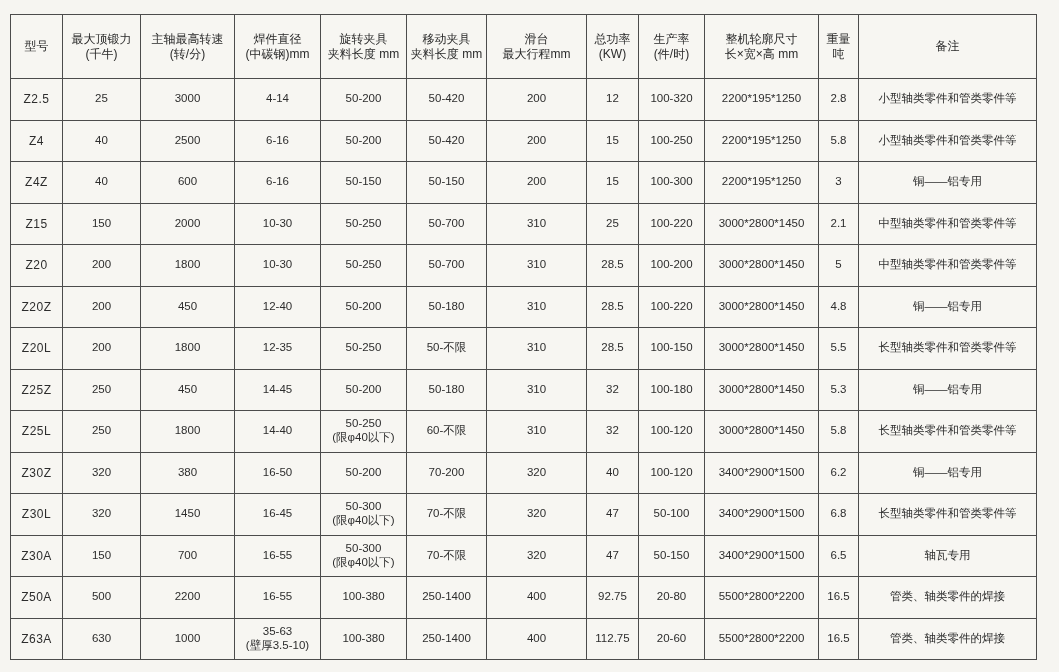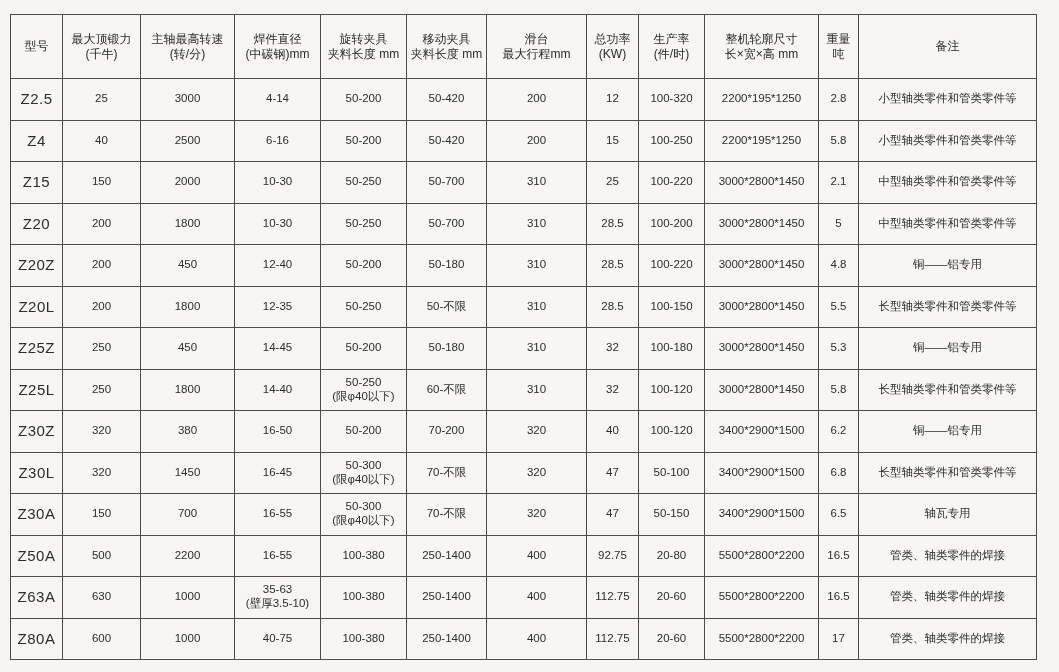--- a/index.html
+++ b/index.html
@@ -50,21 +50,21 @@
     font-size: 12px;
     color: #2a2a2a;
   }
   table.spec tbody tr {
     height: 32px;
   }
   table.spec td {
     font-size: 11.5px;
   }
   table.spec td[data-name="model-cell"] {
-    font-size: 15px;
+    font-size: 12px;
     letter-spacing: 0.5px;
   }
 </style>
 </head>
 <body>
 
 <div class="page" data-name="scanned-table-page">
   <table class="spec" data-name="spec-table">
     <colgroup>
       <col style="width:52px">
@@ -129,20 +129,34 @@
           <td data-name="table-cell">50-200</td>
           <td data-name="table-cell">50-420</td>
           <td data-name="table-cell">200</td>
           <td data-name="table-cell">15</td>
           <td data-name="table-cell">100-250</td>
           <td data-name="table-cell">2200*195*1250</td>
           <td data-name="table-cell">5.8</td>
           <td data-name="table-cell">小型轴类零件和管类零件等</td>
         </tr>
         <tr data-name="table-row">
+          <td data-name="model-cell">Z4Z</td>
+          <td data-name="table-cell">40</td>
+          <td data-name="table-cell">600</td>
+          <td data-name="table-cell">6-16</td>
+          <td data-name="table-cell">50-150</td>
+          <td data-name="table-cell">50-150</td>
+          <td data-name="table-cell">200</td>
+          <td data-name="table-cell">15</td>
+          <td data-name="table-cell">100-300</td>
+          <td data-name="table-cell">2200*195*1250</td>
+          <td data-name="table-cell">3</td>
+          <td data-name="table-cell">铜——铝专用</td>
+        </tr>
+        <tr data-name="table-row">
           <td data-name="model-cell">Z15</td>
           <td data-name="table-cell">150</td>
           <td data-name="table-cell">2000</td>
           <td data-name="table-cell">10-30</td>
           <td data-name="table-cell">50-250</td>
           <td data-name="table-cell">50-700</td>
           <td data-name="table-cell">310</td>
           <td data-name="table-cell">25</td>
           <td data-name="table-cell">100-220</td>
           <td data-name="table-cell">3000*2800*1450</td>
@@ -286,29 +300,15 @@
 (壁厚3.5-10)</td>
           <td data-name="table-cell">100-380</td>
           <td data-name="table-cell">250-1400</td>
           <td data-name="table-cell">400</td>
           <td data-name="table-cell">112.75</td>
           <td data-name="table-cell">20-60</td>
           <td data-name="table-cell">5500*2800*2200</td>
           <td data-name="table-cell">16.5</td>
           <td data-name="table-cell">管类、轴类零件的焊接</td>
         </tr>
-        <tr data-name="table-row">
-          <td data-name="model-cell">Z80A</td>
-          <td data-name="table-cell">600</td>
-          <td data-name="table-cell">1000</td>
-          <td data-name="table-cell">40-75</td>
-          <td data-name="table-cell">100-380</td>
-          <td data-name="table-cell">250-1400</td>
-          <td data-name="table-cell">400</td>
-          <td data-name="table-cell">112.75</td>
-          <td data-name="table-cell">20-60</td>
-          <td data-name="table-cell">5500*2800*2200</td>
-          <td data-name="table-cell">17</td>
-          <td data-name="table-cell">管类、轴类零件的焊接</td>
-        </tr>
       </tbody>
   </table>
 </div>
 
 </body></html>

